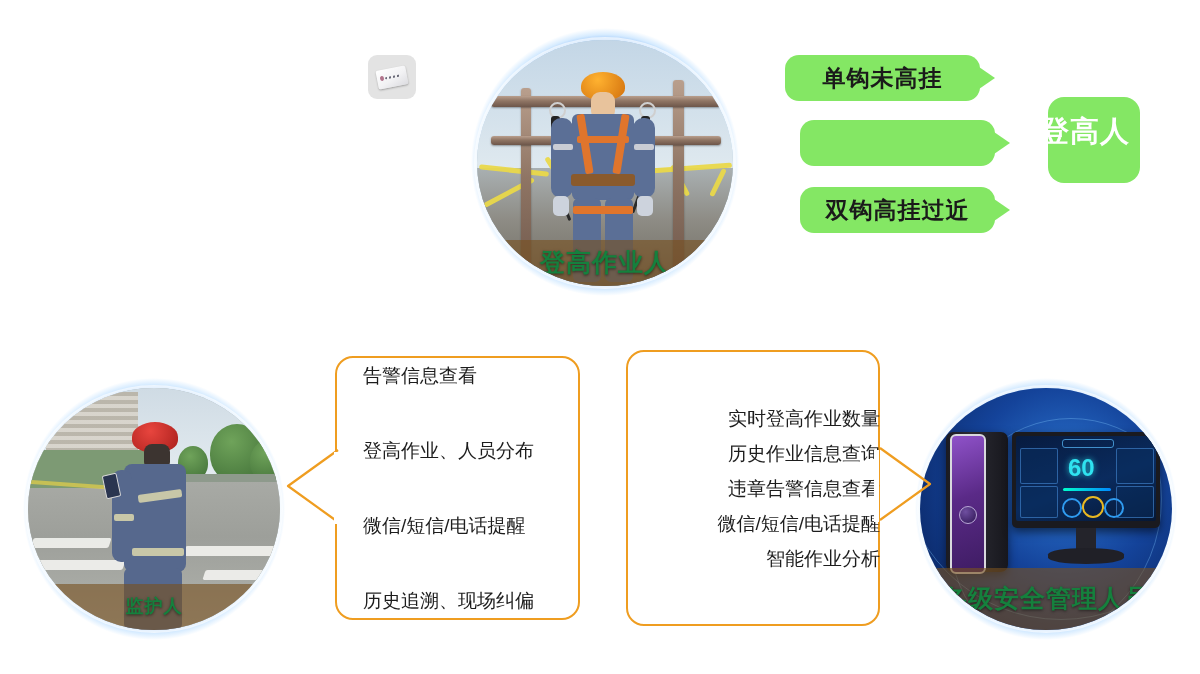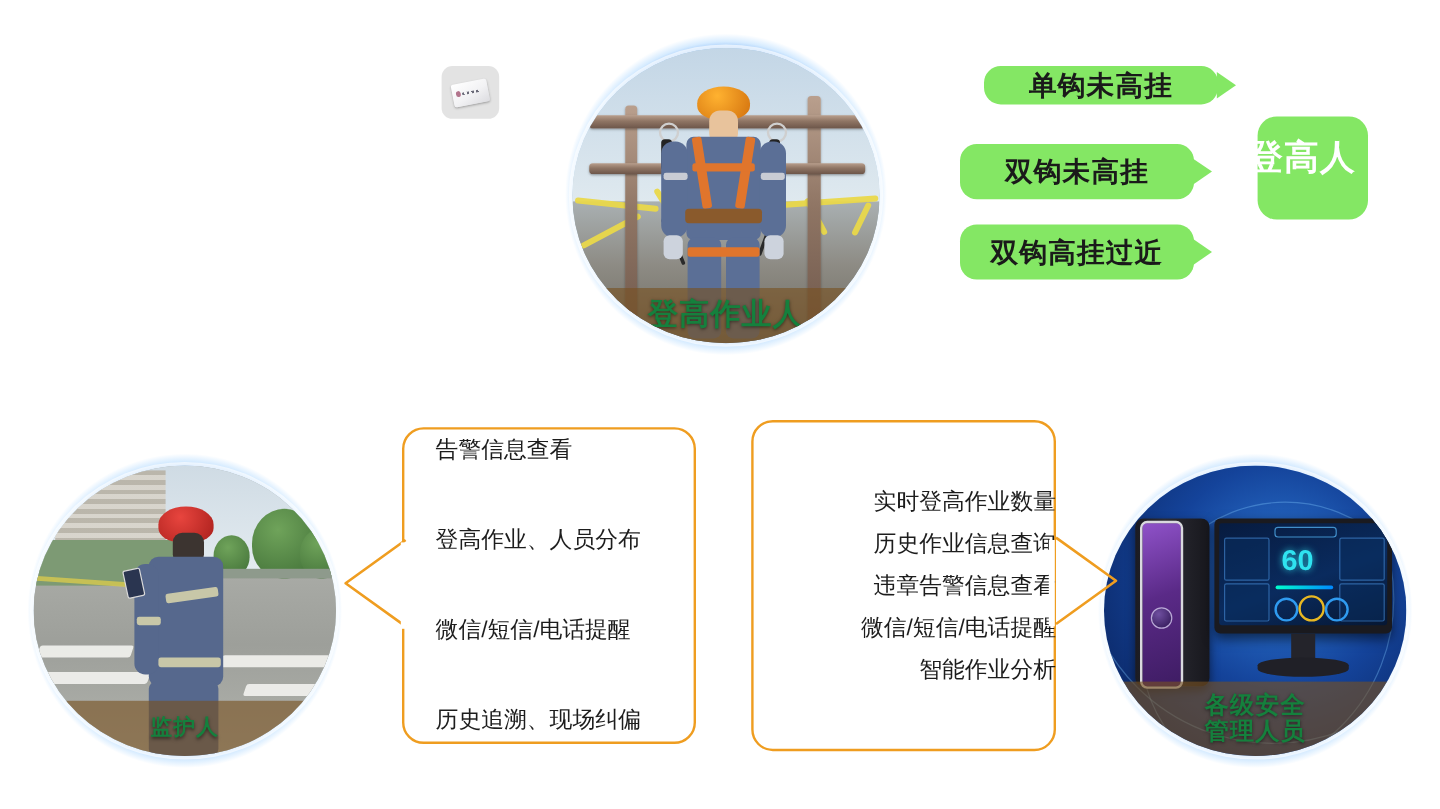--- a/index.html
+++ b/index.html
@@ -32,21 +32,21 @@
   }
 
   #voice-alarm-bubble{
     left:150px;top:50px;width:203px;height:48px;
     background:#d0d0d0;font-size:23px;
   }
   #voice-alarm-bubble .tail{border-left:16px solid #d0d0d0;}
 
   .green-bubble{background:#84e764;font-size:23px;}
   .green-bubble .tail{border-left:16px solid #84e764;}
-  #alert-bubble-0{left:820px;top:55px;width:195px;height:32px;}
+  #alert-bubble-0{left:785px;top:55px;width:195px;height:46px;}
   #alert-bubble-1{left:800px;top:120px;width:195px;height:46px;}
   #alert-bubble-2{left:800px;top:187px;width:195px;height:46px;}
 
   
   #voice-device{
     position:absolute;left:368px;top:55px;width:48px;height:44px;
     background:#e3e3e3;border-radius:9px;
     display:flex;align-items:center;justify-content:center;
   }
   #voice-device .card{
@@ -166,21 +166,21 @@
   .monitor{position:absolute;background:#1a1a1f;border-radius:5px;
     box-shadow:0 4px 10px rgba(0,0,0,.55);}
   .screen{position:absolute;background:linear-gradient(160deg,#071b3f,#0a2b5e 55%,#061733);
     border-radius:2px;overflow:hidden;}
   .panel{position:absolute;border:1px solid rgba(90,170,255,.45);border-radius:2px;
     background:rgba(10,45,95,.55);}
   .bigval{position:absolute;color:#2fe3f0;font-weight:bold;
     text-shadow:0 0 6px rgba(47,227,240,.8);}
   .stand-neck{position:absolute;background:#24242b;}
   .stand-base{position:absolute;background:#202027;border-radius:50%/40%;}
-  #node-dashboard .caption{height:62px;font-size:20px;flex-direction:column;}
+  #node-dashboard .caption{height:62px;font-size:25px;}
 
   
   .callout{
     position:absolute;
     box-sizing:border-box;
     background:#ffffff;
   }
   .callout .frame{
     position:absolute;inset:0;
     border:2px solid #ef9d20;
@@ -209,21 +209,20 @@
 
   <div id="voice-device">
     <div class="card"></div>
   </div>
 
   <div class="bubble green-bubble" id="alert-bubble-0">
     <span>单钩未高挂</span>
     <span class="tail"></span>
   </div>
   <div class="bubble green-bubble" id="alert-bubble-1">
-    <span>双钩未高挂</span>
     <span class="tail"></span>
   </div>
   <div class="bubble green-bubble" id="alert-bubble-2">
     <span>双钩高挂过近</span>
     <span class="tail"></span>
   </div>
 
   <div id="role-chip"></div>
   <div id="role-chip-label">登高人</div>
 

